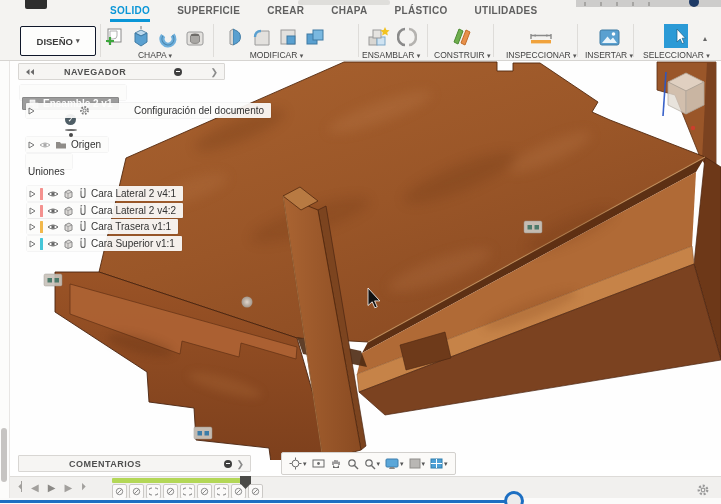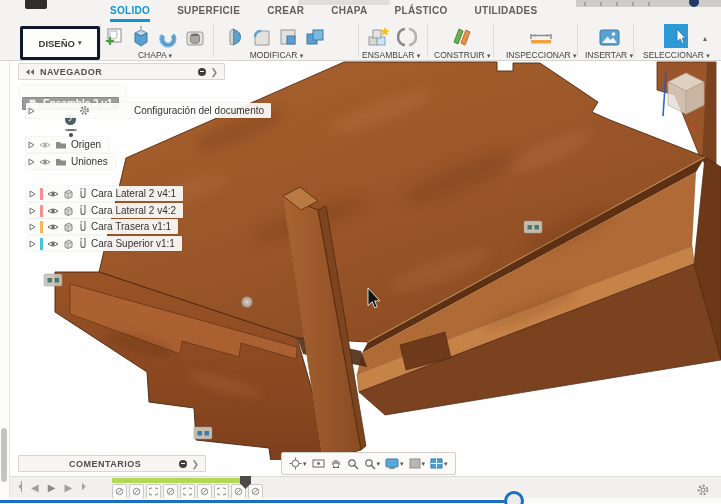--- a/index.html
+++ b/index.html
@@ -9,21 +9,21 @@
   .ts-left{position:absolute;left:25px;top:0;width:22px;height:9px;background:#2e2e2e;border-radius:0 0 2px 2px;z-index:30;}
   .ts-title{position:absolute;left:298px;top:0;width:92px;height:5px;background:#d9d8d6;opacity:.8;border-radius:2px;z-index:30;}
   .ts-right{position:absolute;left:576px;top:0;width:145px;height:7px;background:#cdcccb;z-index:30;display:flex;align-items:center;gap:14px;padding-left:8px;box-sizing:border-box;}
   .ts-right i{display:block;width:2px;height:4px;background:#a6a5a3;}
   .ts-avatar{position:absolute;left:689px;top:-3px;width:10px;height:10px;border-radius:50%;background:#1e3a66;z-index:31;}
   
   .ribbon{position:absolute;left:0;top:0;width:721px;height:60px;background:#f4f3f1;border-bottom:1px solid #d6d4d1;z-index:20;}
   .tabs{position:absolute;left:110px;top:5px;display:flex;gap:27px;}
   .tab{font-size:10px;font-weight:bold;letter-spacing:.3px;color:#5f5f5f;padding-bottom:3px;cursor:default;}
   .tab.active{color:#0a96d7;border-bottom:3px solid #0a96d7;}
-  .design-btn{position:absolute;left:20px;top:26px;width:74px;height:28px;background:#fdfdfc;border:3px solid #0f172a;border-radius:2px;
+  .design-btn{position:absolute;left:20px;top:26px;width:74px;height:28px;background:#fdfdfc;border:1px solid #0f172a;border-radius:2px;
               display:flex;align-items:center;justify-content:center;font-size:9.5px;font-weight:bold;color:#3c3c3c;gap:3px;}
   .grp{position:absolute;top:24px;display:flex;flex-direction:column;align-items:center;}
   .grp .icons{display:flex;align-items:flex-end;gap:5px;height:24px;}
   .grp .lbl{margin-top:2px;font-size:8.5px;color:#3f3f3f;white-space:nowrap;}
   .caret{font-size:7px;color:#555;}
   .vsep{position:absolute;top:24px;width:1px;height:33px;background:#dedcd9;}
   .ov-caret{position:absolute;left:703px;top:34px;font-size:8px;color:#666;}
   
   .gutter{position:absolute;left:0;top:60px;width:9px;height:444px;background:#fcfcfb;border-right:1px solid #e8e6e4;z-index:15;}
   .thumb{position:absolute;left:1px;top:368px;width:6px;height:54px;background:#c6c4c2;border-radius:3px;}
@@ -305,21 +305,21 @@
         <path d="M658,22 L676,13 L694,22 L676,31 Z" fill="rgba(238,233,224,.9)" stroke="#b2aca2" stroke-width=".8"></path>
         <path d="M658,22 L676,31 L676,54 L658,45 Z" fill="rgba(226,220,210,.85)" stroke="#b2aca2" stroke-width=".8"></path>
         <path d="M676,31 L694,22 L694,45 L676,54 Z" fill="rgba(214,207,196,.85)" stroke="#b2aca2" stroke-width=".8"></path>
         <circle cx="683" cy="68" r="2.2" fill="#d23c2e"></circle>
       </g>
 
       <path d="M358,228 L358,245.5 L362.2,241.8 L364.8,247.8 L367.2,246.8 L364.6,240.9 L369.8,240.9 Z" fill="#111" stroke="#fff" stroke-width=".8"></path>
     </svg>
   </div>
 
-  <div class="panel-hdr" style="top:63px;width:207px;">
+  <div class="panel-hdr" style="top:63px;width:207px;gap:24px;">
     <svg width="10" height="8">
         <path d="M4.5,1 L1,4 L4.5,7 Z M9,1 L5.5,4 L9,7 Z" fill="#6a6a6a"></path>
       </svg>
     <span class="t">NAVEGADOR</span>
     <span class="sp"></span>
     <span class="hdr-dot"></span>
     <span class="hdr-paren">❯</span>
   </div>
 
   <div class="nrow" style="left:20px;top:85px;flex-direction:column;">
@@ -361,21 +361,21 @@
     <svg width="12" height="8">
         <path d="M1,4 Q6,0 11,4 Q6,8 1,4 Z" fill="none" stroke="#aaa"></path>
         <circle cx="6" cy="4" r="1.7" fill="#aaa"></circle>
       </svg>
     <svg width="12" height="9">
         <path d="M1,2 h4 l1,1.5 h5 v5 h-10 Z" fill="#8f8c88"></path>
       </svg>
     <span>Origen</span>
   </div>
 
-  <div class="nrow" style="left:26px;top:154px;">
+  <div class="nrow" style="left:26px;top:154px;flex-direction:column;">
     <svg width="7" height="8">
         <path d="M1,1 L6,4 L1,7 Z" fill="none" stroke="#777"></path>
       </svg>
     <svg width="12" height="8">
         <path d="M1,4 Q6,0 11,4 Q6,8 1,4 Z" fill="none" stroke="#888"></path>
         <circle cx="6" cy="4" r="1.7" fill="#888"></circle>
       </svg>
     <svg width="12" height="9">
         <path d="M1,2 h4 l1,1.5 h5 v5 h-10 Z" fill="#8f8c88"></path>
       </svg>
@@ -452,21 +452,21 @@
     <svg width="11" height="11">
         <path d="M2,4 L6,2 L9,4 L9,9 L5,10.5 L2,9 Z" fill="#dddbd8" stroke="#8a8a8a"></path>
         <path d="M2,4 L5,5.5 L9,4 M5,5.5 L5,10.5" fill="none" stroke="#8a8a8a" stroke-width=".7"></path>
       </svg>
     <svg width="9" height="11">
         <path d="M3,1.5 a2,2 0 0 1 4,0 v6 a2,2 0 0 1 -4,0 v-5" fill="none" stroke="#666" stroke-width="1.1"></path>
       </svg>
     <span>Cara Superior v1:1</span>
   </div>
 
-  <div class="panel-hdr" style="top:455px;width:188px;padding-left:36px;">
+  <div class="panel-hdr" style="top:455px;width:233px;padding-left:36px;">
     <span class="t" style="margin-left:14px;">COMENTARIOS</span>
     <span class="sp"></span>
     <span class="hdr-dot"></span>
     <span class="hdr-paren">❯</span>
   </div>
 
   <div class="viewbar">
     <span class="vb-it">
       <svg width="13" height="13">
           <circle cx="6.5" cy="6.5" r="3.4" fill="none" stroke="#6a6a6a"></circle>

